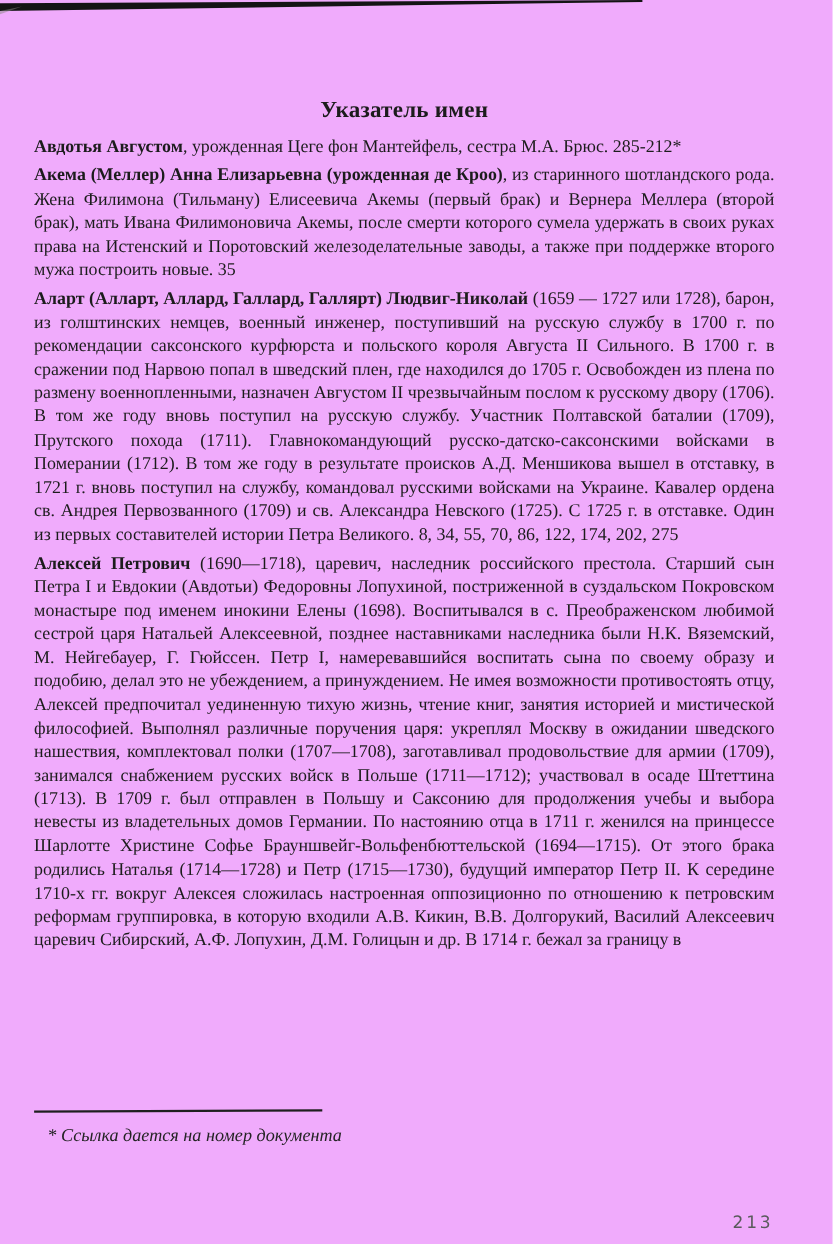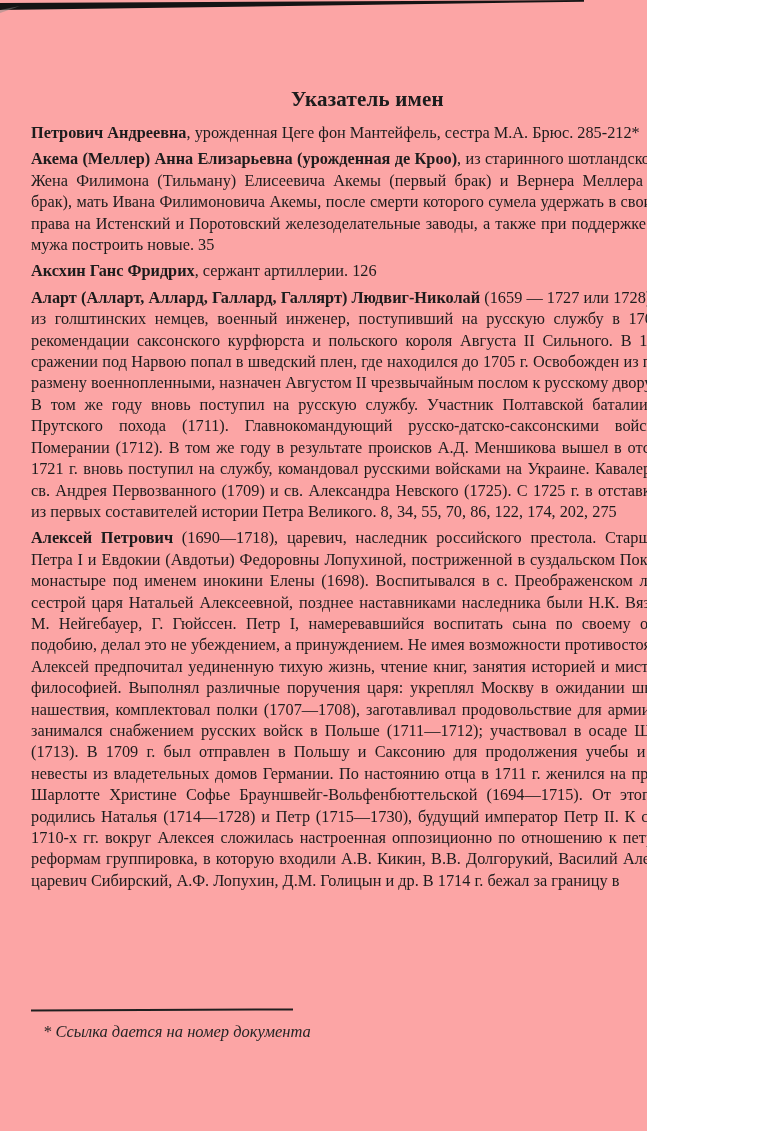--- a/index.html
+++ b/index.html
@@ -2,27 +2,26 @@
 <html lang="ru"><head>
 <meta charset="utf-8">
 <style>
   html, body {
     margin: 0;
     padding: 0;
     background: #ffffff;
   }
   .page {
     position: relative;
-    width: 613px;
+    width: 757px;
     height: 1131px;
-    background: #fca5a5;
+    background: #f0abfc;
     overflow: hidden;
     font-family: "Liberation Serif", "DejaVu Serif", serif;
     color: #1c1c1c;
-    padding-left: 34px;
   }
   .scan-edge {
     position: absolute;
     top: 0;
     left: 0;
     width: 757px;
     height: 20px;
     pointer-events: none;
   }
   .content {
@@ -92,25 +91,24 @@
     <polygon points="0,3 584,0 584,1.8 0,10" fill="#141414"></polygon>
     <polygon points="0,10 20,6 0,13" fill="#8a8a86" opacity="0.5"></polygon>
   </svg>
 
   <div class="content">
 
     <h1 class="title">Указатель имен</h1>
 
     <div class="entries">
 
-      <p class="entry"><span class="headword">Петрович Андреевна</span><span class="body-text">, урожденная Цеге фон Мантейфель, сестра М.А. Брюс. 285-212*</span></p>
+      <p class="entry"><span class="headword">Авдотья Августом</span><span class="body-text">, урожденная Цеге фон Мантейфель, сестра М.А. Брюс. 285-212*</span></p>
 
       <p class="entry"><span class="headword">Акема (Меллер) Анна Елизарьевна (урожденная де Кроо)</span><span class="body-text">, из старинного шотландского рода. Жена Филимона (Тильману) Елисеевича Акемы (первый брак) и Вернера Меллера (второй брак), мать Ивана Филимоновича Акемы, после смерти которого сумела удержать в своих руках права на Истенский и Поротовский железоделательные заводы, а также при поддержке второго мужа построить новые. 35</span></p>
 
-      <p class="entry"><span class="headword">Аксхин Ганс Фридрих</span><span class="body-text">, сержант артиллерии. 126</span></p>
 
       <p class="entry"><span class="headword">Аларт (Алларт, Аллард, Галлард, Галлярт) Людвиг-Николай</span><span class="body-text"> (1659 — 1727 или 1728), барон, из голштинских немцев, военный инженер, поступивший на русскую службу в 1700 г. по рекомендации саксонского курфюрста и польского короля Августа II Сильного. В 1700 г. в сражении под Нарвою попал в шведский плен, где находился до 1705 г. Освобожден из плена по размену военнопленными, назначен Августом II чрезвычайным послом к русскому двору (1706). В том же году вновь поступил на русскую службу. Участник Полтавской баталии (1709), Прутского похода (1711). Главнокомандующий русско-датско-саксонскими войсками в Померании (1712). В том же году в результате происков А.Д. Меншикова вышел в отставку, в 1721 г. вновь поступил на службу, командовал русскими войсками на Украине. Кавалер ордена св. Андрея Первозванного (1709) и св. Александра Невского (1725). С 1725 г. в отставке. Один из первых составителей истории Петра Великого. 8, 34, 55, 70, 86, 122, 174, 202, 275</span></p>
 
       <p class="entry"><span class="headword">Алексей Петрович</span><span class="body-text"> (1690—1718), царевич, наследник российского престола. Старший сын Петра I и Евдокии (Авдотьи) Федоровны Лопухиной, постриженной в суздальском Покровском монастыре под именем инокини Елены (1698). Воспитывался в с. Преображенском любимой сестрой царя Натальей Алексеевной, позднее наставниками наследника были Н.К. Вяземский, М. Нейгебауер, Г. Гюйссен. Петр I, намеревавшийся воспитать сына по своему образу и подобию, делал это не убеждением, а принуждением. Не имея возможности противостоять отцу, Алексей предпочитал уединенную тихую жизнь, чтение книг, занятия историей и мистической философией. Выполнял различные поручения царя: укреплял Москву в ожидании шведского нашествия, комплектовал полки (1707—1708), заготавливал продовольствие для армии (1709), занимался снабжением русских войск в Польше (1711—1712); участвовал в осаде Штеттина (1713). В 1709 г. был отправлен в Польшу и Саксонию для продолжения учебы и выбора невесты из владетельных домов Германии. По настоянию отца в 1711 г. женился на принцессе Шарлотте Христине Софье Брауншвейг-Вольфенбюттельской (1694—1715). От этого брака родились Наталья (1714—1728) и Петр (1715—1730), будущий император Петр II. К середине 1710-х гг. вокруг Алексея сложилась настроенная оппозиционно по отношению к петровским реформам группировка, в которую входили А.В. Кикин, В.В. Долгорукий, Василий Алексеевич царевич Сибирский, А.Ф. Лопухин, Д.М. Голицын и др. В 1714 г.  бежал за границу в</span></p>
 
     </div>
   </div>
 
   <div class="footnote-rule"></div>
 

